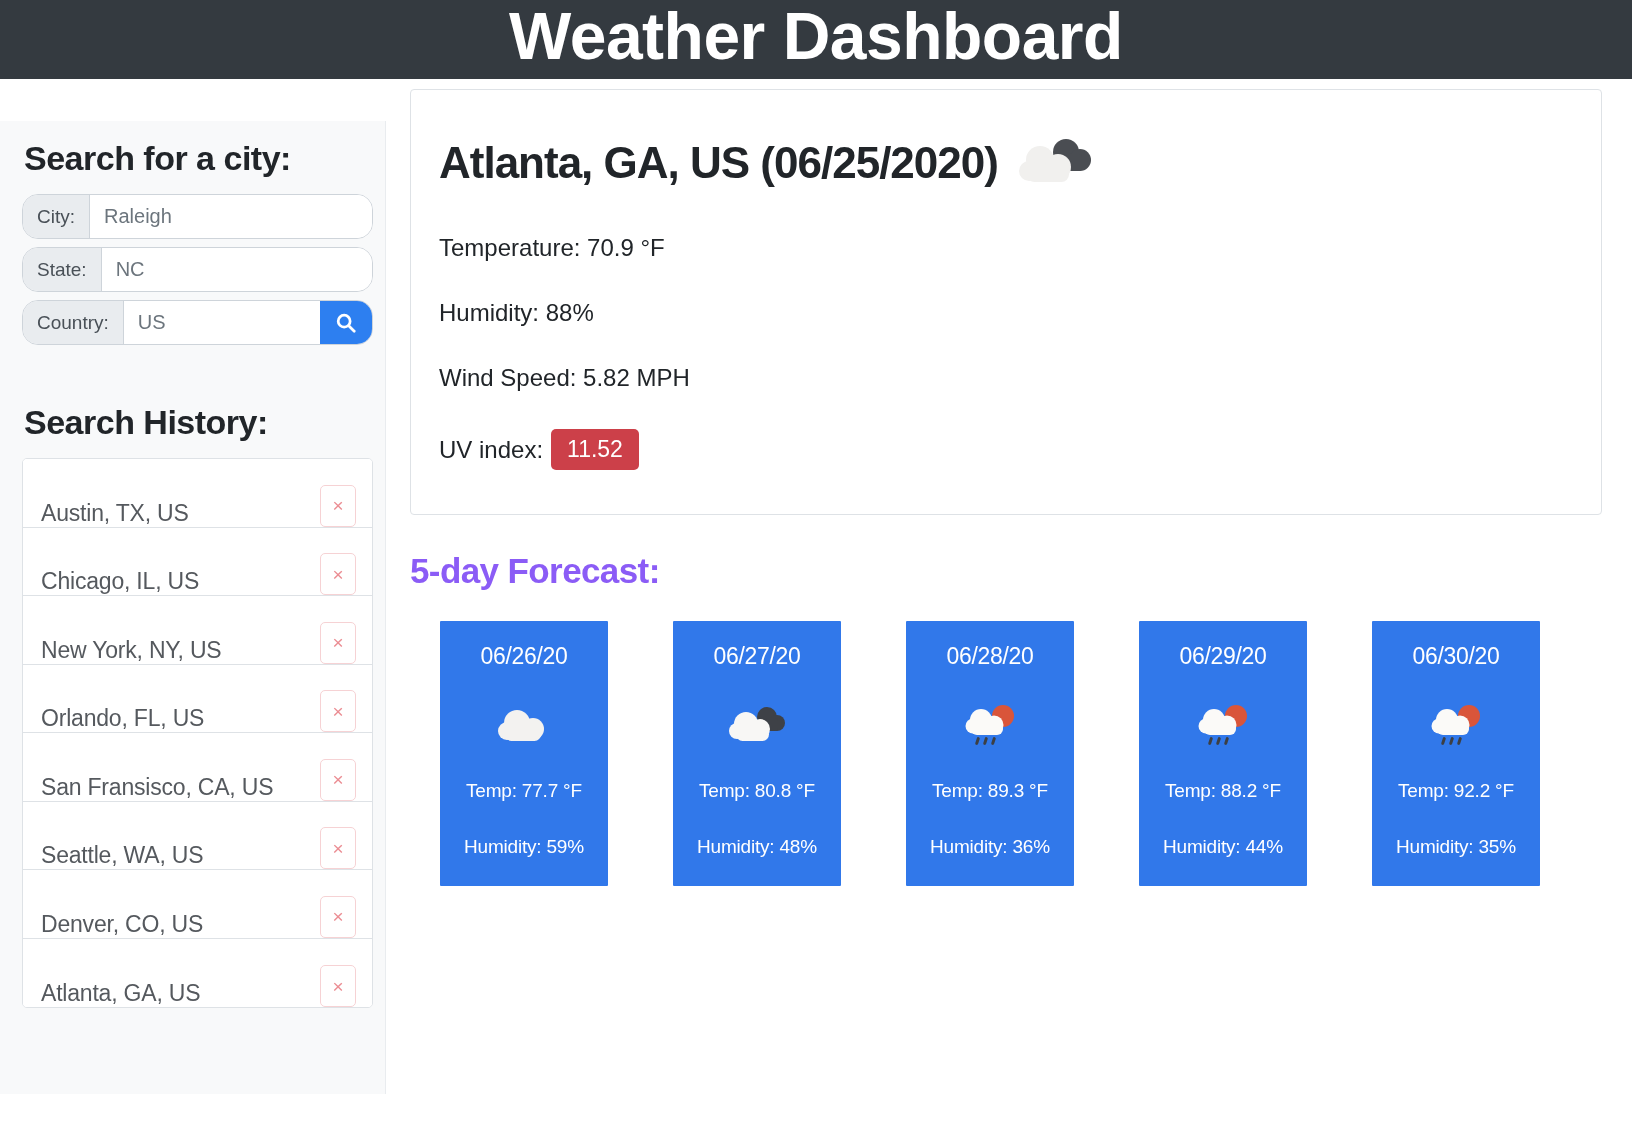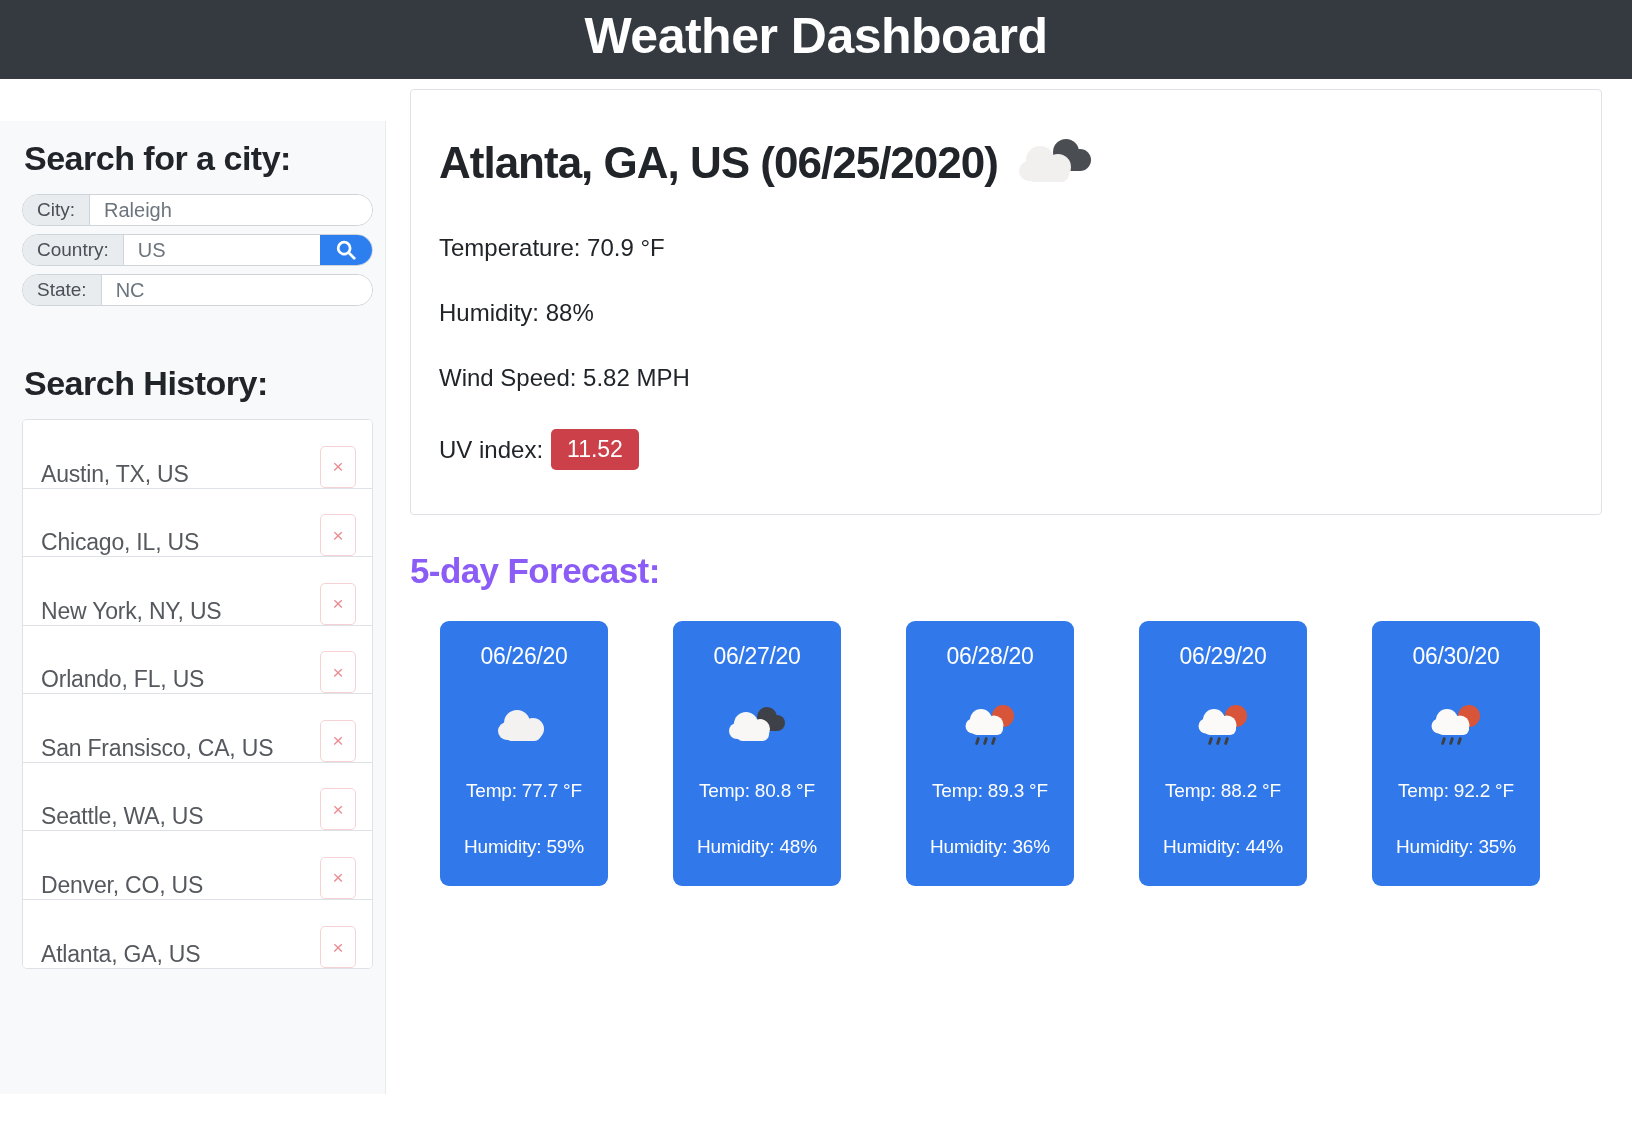--- a/index.html
+++ b/index.html
@@ -13,21 +13,21 @@
   .app { width: 1632px; height: 1140px; display: flex; flex-direction: column; }
 
   
   .header {
     height: 79px; flex: 0 0 79px;
     background: #343a40;
     display: flex; align-items: center; justify-content: center;
   }
   .header-title {
     color: #ffffff;
-    font-size: 50px;
+    font-size: 66px;
     font-weight: bold;
     letter-spacing: -0.5px;
     line-height: 1;
     padding-bottom: 8px;
   }
 
   
   .body { flex: 1 1 auto; display: flex; align-items: flex-start; min-height: 0; }
 
   
@@ -42,21 +42,21 @@
   .sidebar h2 {
     font-size: 34px; font-weight: bold;
     color: #212529;
     margin: 0 0 16px 2px;
     letter-spacing: -0.5px;
   }
 
   
   .input-group {
     display: flex; align-items: stretch;
-    margin-bottom: 8px; height: 32px;
+    margin-bottom: 8px; height: 45px;
     border: 1px solid #ced4da;
     border-radius: 16px;
     overflow: hidden;
     background: #fff;
   }
   .ig-label {
     background: #e9ecef;
     border-right: 1px solid #ced4da;
     display: flex; align-items: center; justify-content: center;
     padding: 0 14px;
@@ -167,21 +167,21 @@
     font-size: 35px; font-weight: bold;
     color: #8b5cf6;
     margin: 0 0 30px 0;
     letter-spacing: -0.6px;
   }
   .forecast-row { display: flex; gap: 65px; padding-left: 30px; }
   .forecast-card {
     width: 168px;
     height: 265px;
     background: #3178ea;
-    border-radius: 9px;
+    border-radius: 1px;
     color: #ffffff;
     display: flex; flex-direction: column; align-items: center;
     padding: 22px 6px 0 6px;
   }
   .fc-date { font-size: 23px; margin-bottom: 0; letter-spacing: -0.3px; }
   .fc-icon { height: 72px; display: flex; align-items: center; justify-content: center; margin: 20px 0 18px 0; }
   .fc-temp { font-size: 19px; margin-bottom: 34px; letter-spacing: -0.2px; }
   .fc-hum { font-size: 19px; letter-spacing: -0.2px; }
 
   svg { display: block; }
@@ -197,38 +197,38 @@
 
   <div class="body">
 
     <div class="sidebar">
 
       <h2>Search for a city:</h2>
 
       <div class="input-group">
         <span class="ig-label">City:</span>
         <input class="ig-input" type="text" placeholder="Raleigh" style="">
+      </div>
+
+      <div class="input-group">
+        <span class="ig-label">State:</span>
+        <input class="ig-input" type="text" placeholder="NC" style="">
       </div>
 
       <div class="input-group">
         <span class="ig-label">Country:</span>
         <input class="ig-input" type="text" placeholder="US" style="">
         <button class="search-btn">
           <span>
             <svg viewBox="0 0 24 24" fill="none" stroke="#ffffff" stroke-width="3" stroke-linecap="round" stroke-linejoin="round">
               <circle cx="10" cy="10" r="6.5"></circle>
               <line x1="15" y1="15" x2="21" y2="21"></line>
             </svg>
           </span>
         </button>
-      </div>
-
-      <div class="input-group">
-        <span class="ig-label">State:</span>
-        <input class="ig-input" type="text" placeholder="NC" style="">
       </div>
 
       <div class="history-block">
         <h2>Search History:</h2>
         <div class="history-list">
 
           <div class="history-item">
             <span class="history-label">Austin, TX, US</span>
             <button class="delete-btn">×</button>
           </div>

